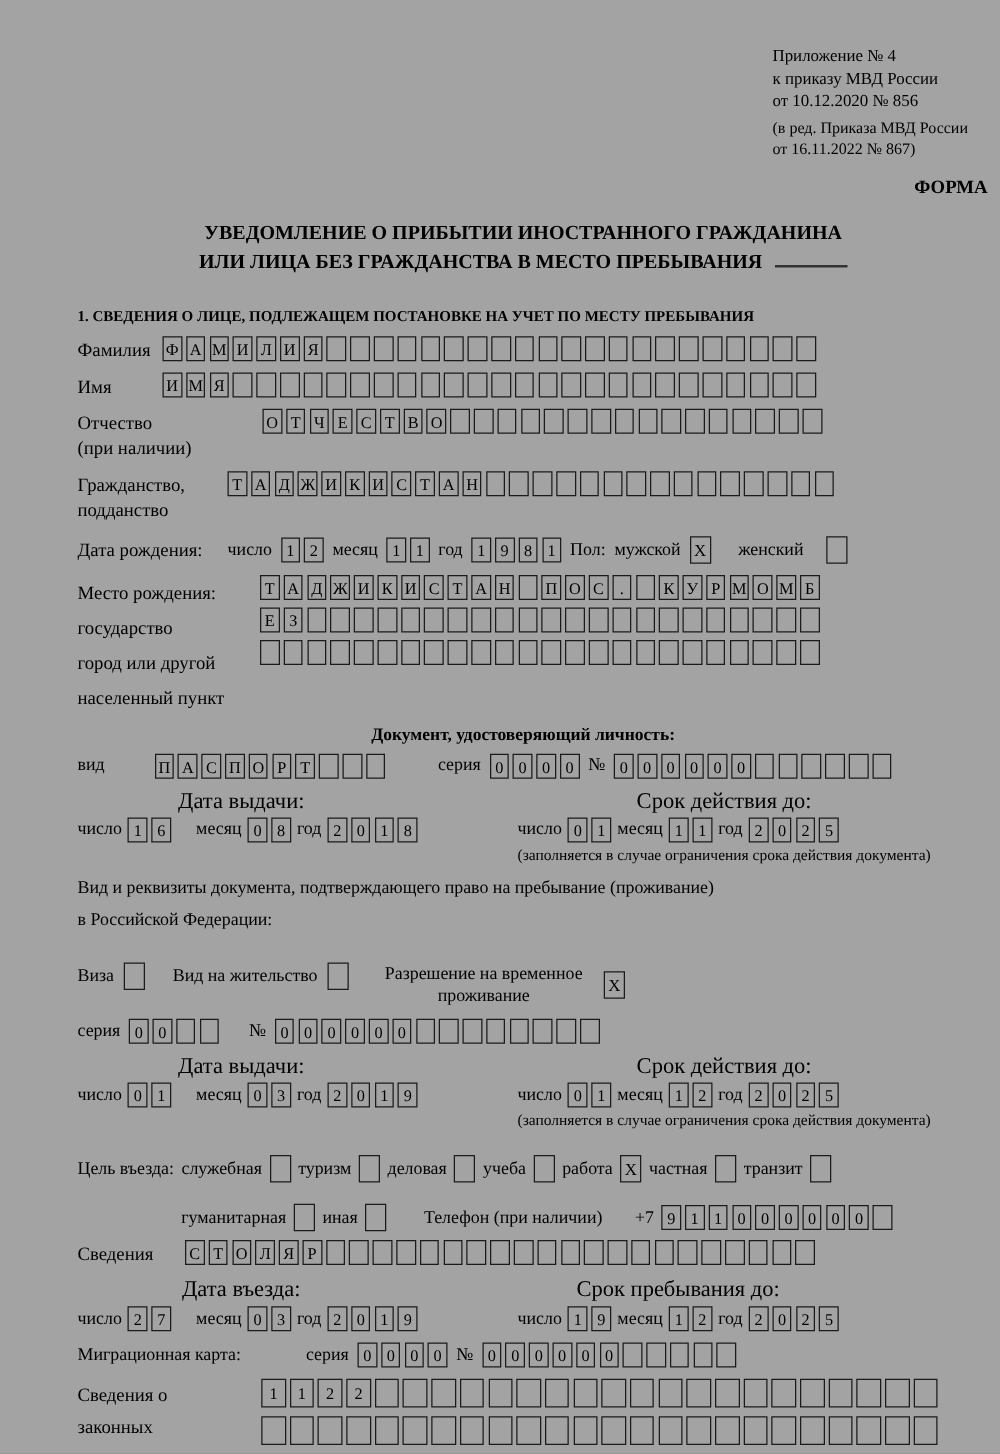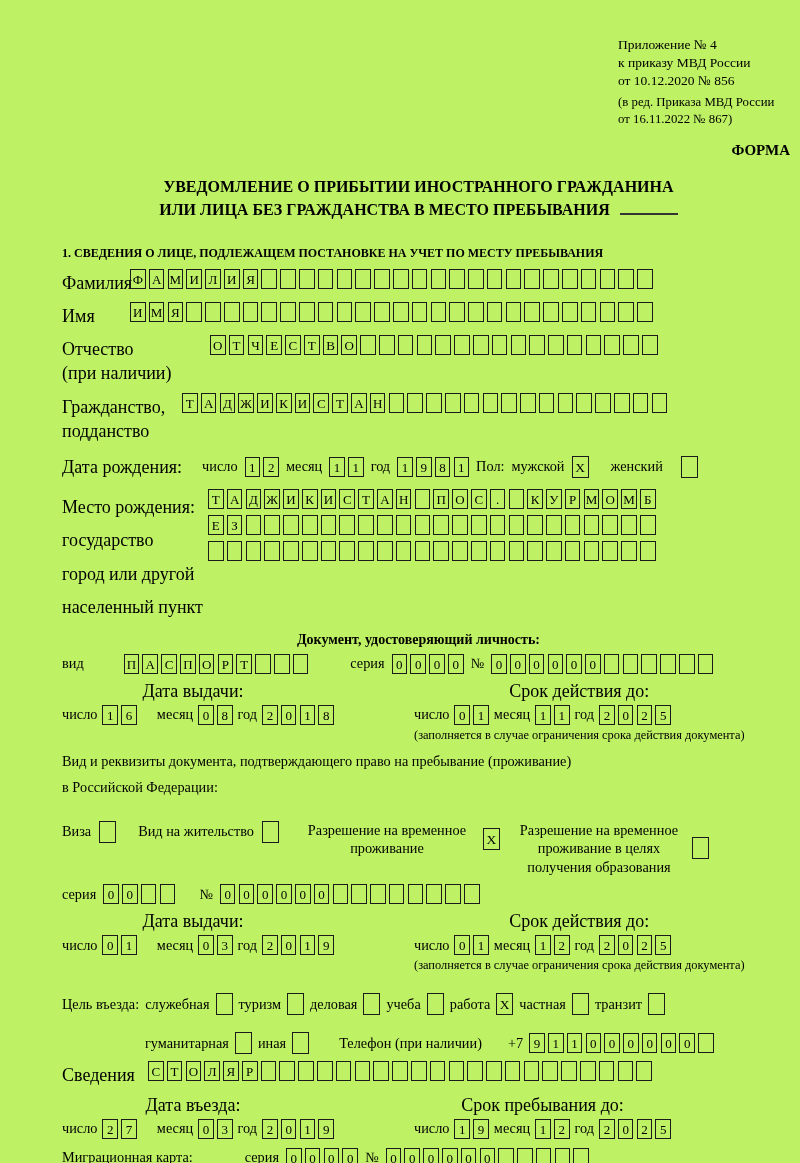--- a/index.html
+++ b/index.html
@@ -1,29 +1,29 @@
 <!DOCTYPE html>
 <html><head>
 <meta charset="utf-8">
 <style>
   * { box-sizing: border-box; }
   html,body { margin:0; padding:0; background:#888; }
   .page {
-    width:800px; height:1163px; margin:0 auto; background:#bef264;
+    width:800px; height:1163px; margin:0 auto; background:#a3a3a3;
     font-family:"Liberation Serif", "DejaVu Serif", serif; color:#000;
     padding:36px 25px 0 62px; overflow:hidden; position:relative;
   }
   .topright { margin-left:556px; width:180px; font-size:13.5px; line-height:1.32; }
   .topright .rev { margin-top:5px; font-size:12.8px; }
   .forma { margin-left:556px; width:180px; text-align:right; font-weight:bold; font-size:15px; margin-top:14px; padding-right:8px; }
   .title { text-align:center; font-weight:bold; font-size:16px; line-height:1.45; margin-top:16px; }
   .title .uline { display:inline-block; width:58px; border-bottom:2.4px solid #333; height:14px; margin-left:10px; }
   .sect { font-weight:bold; font-size:12px; margin-top:24px; margin-bottom:8px; }
   .frow { display:flex; align-items:flex-start; margin-bottom:7px; }
-  .lbl { font-size:18px; line-height:1.35; white-space:pre-line; flex:0 0 auto; padding-top:2px; }
+  .lbl { font-size:15px; line-height:1.35; white-space:pre-line; flex:0 0 auto; padding-top:2px; }
   .cells { display:flex; gap:3.2px; flex-wrap:nowrap; }
   .cells span {
     flex:0 0 auto; width:15.6px; height:20px; border:1.7px solid #1b1b1b;
     text-align:center; line-height:19px; font-size:13px; display:inline-block;
   }
   .cells.lg span { width:19.5px; height:23px; line-height:22px; }
   .cellcol .cells { margin-bottom:6px; }
   .cb {
     display:inline-block; flex:0 0 auto; width:17px; height:22px; border:1.7px solid #1b1b1b;
     text-align:center; line-height:21px; font-size:13.5px;
@@ -419,24 +419,20 @@
     <div class="opt">
       <span class="ol">Вид на жительство</span>
       <span class="cb"></span>
     </div>
     <div class="gap" style="width:20px;"></div>
     <div class="opt">
       <span class="ol ctr" style="width:176px;">Разрешение на временное проживание</span>
       <span class="cb">X</span>
     </div>
     <div class="gap" style="width:14px;"></div>
-    <div class="opt">
-      <span class="ol ctr" style="width:170px;">Разрешение на временное проживание в целях получения образования</span>
-      <span class="cb"></span>
-    </div>
   </div>
 
   <div class="frow" style="margin-top:8px;">
     <div class="inl">
       <span>серия</span>
       <span class="cells">
           <span>0</span>
           <span>0</span>
           <span></span>
           <span></span>

